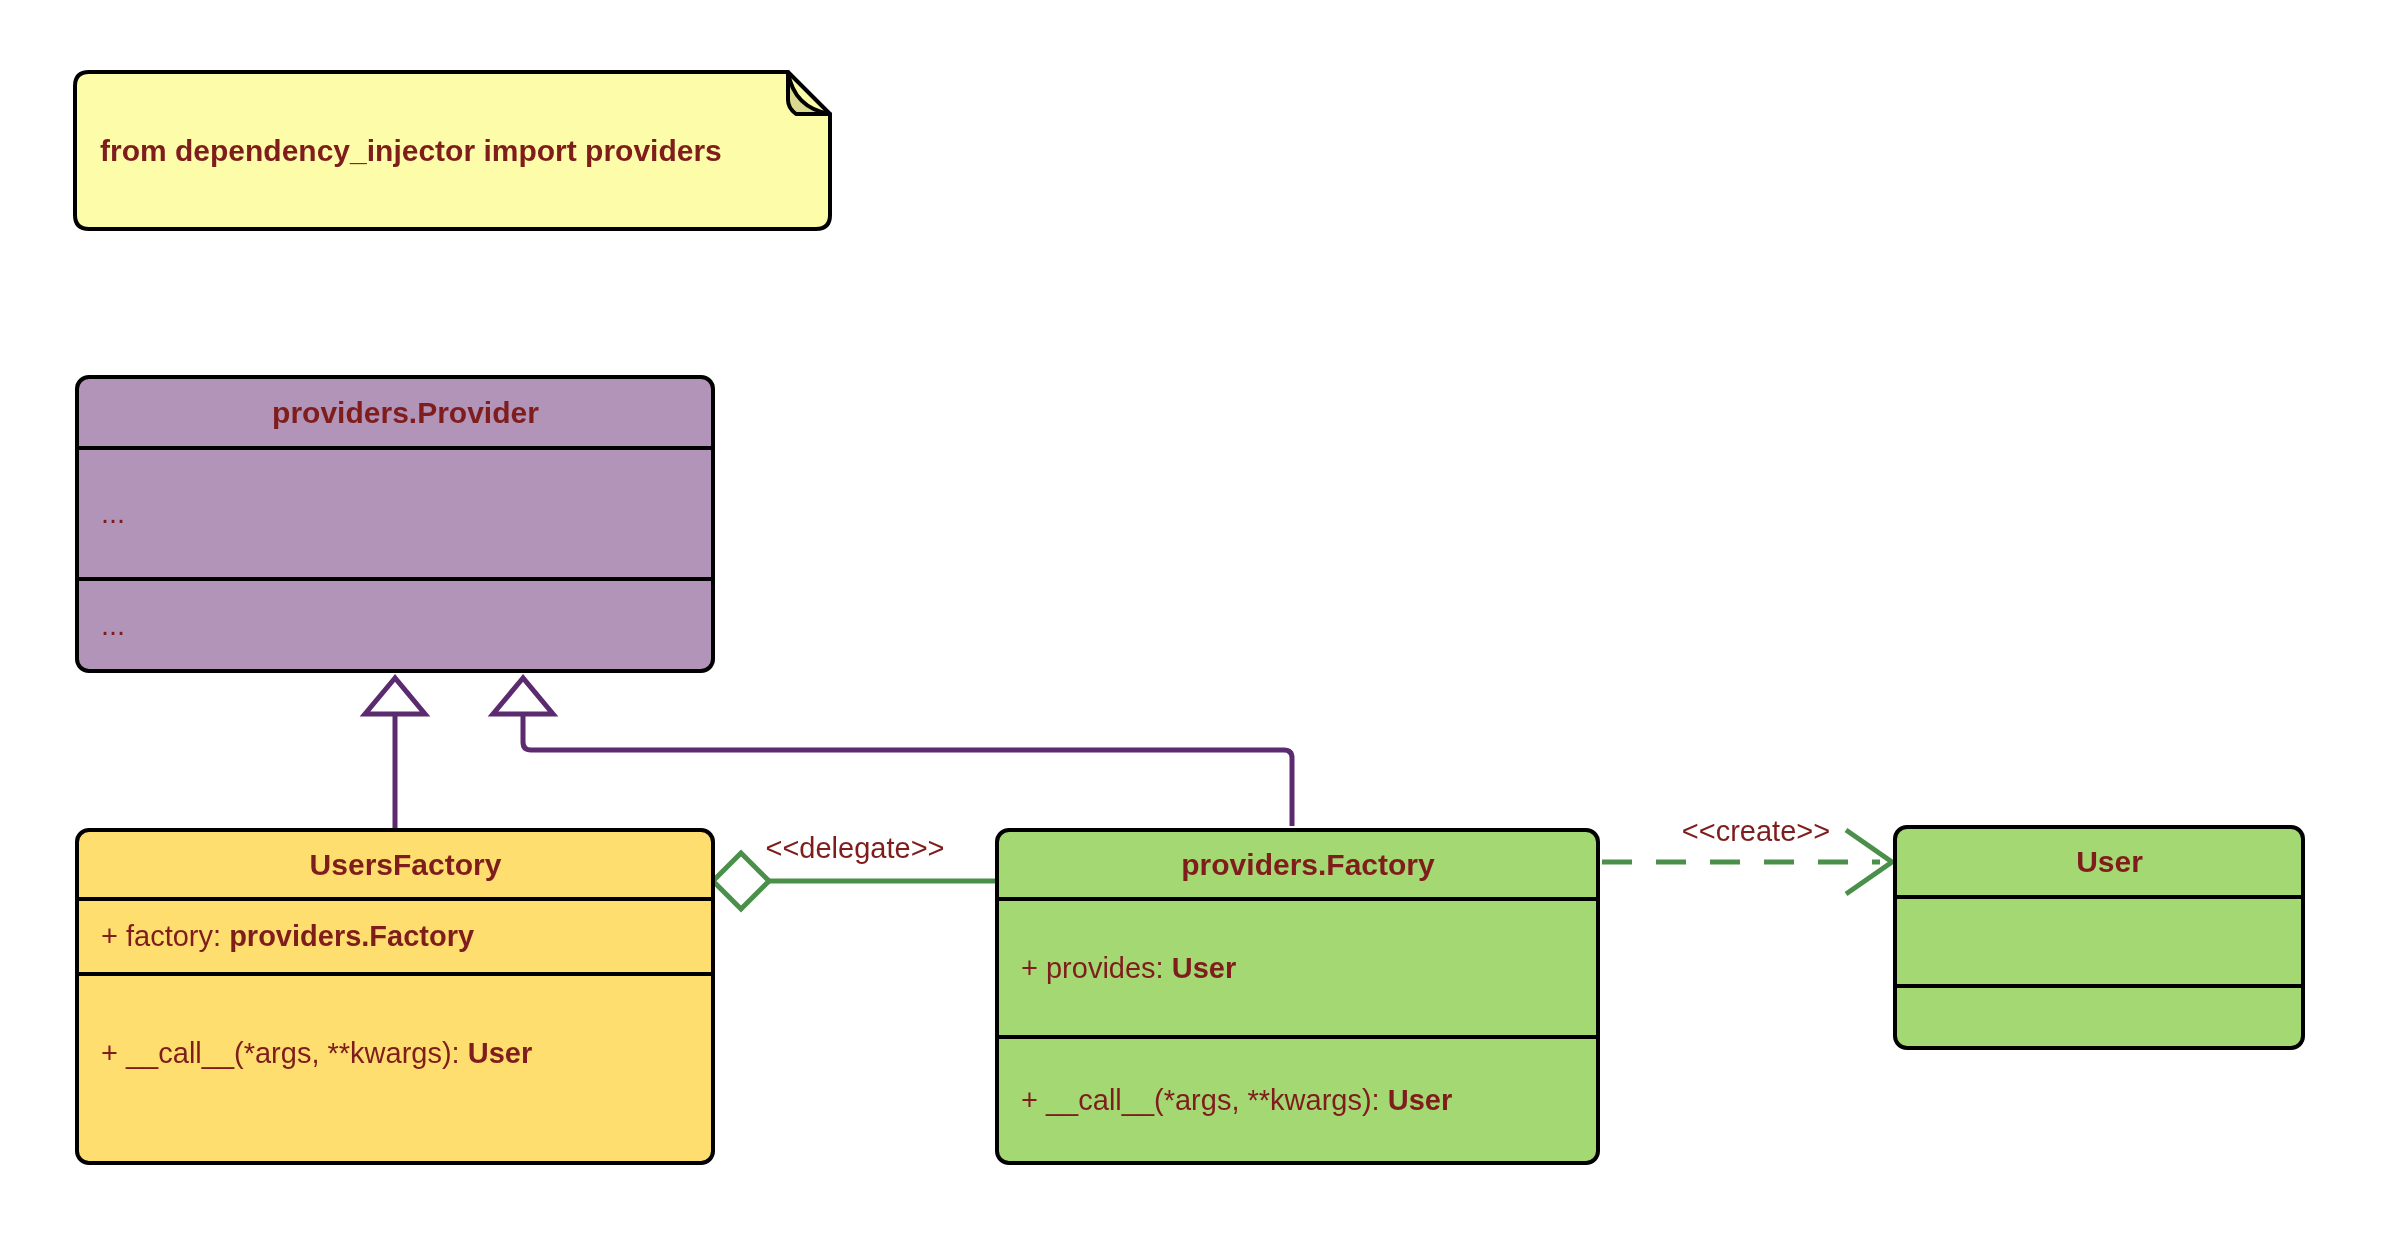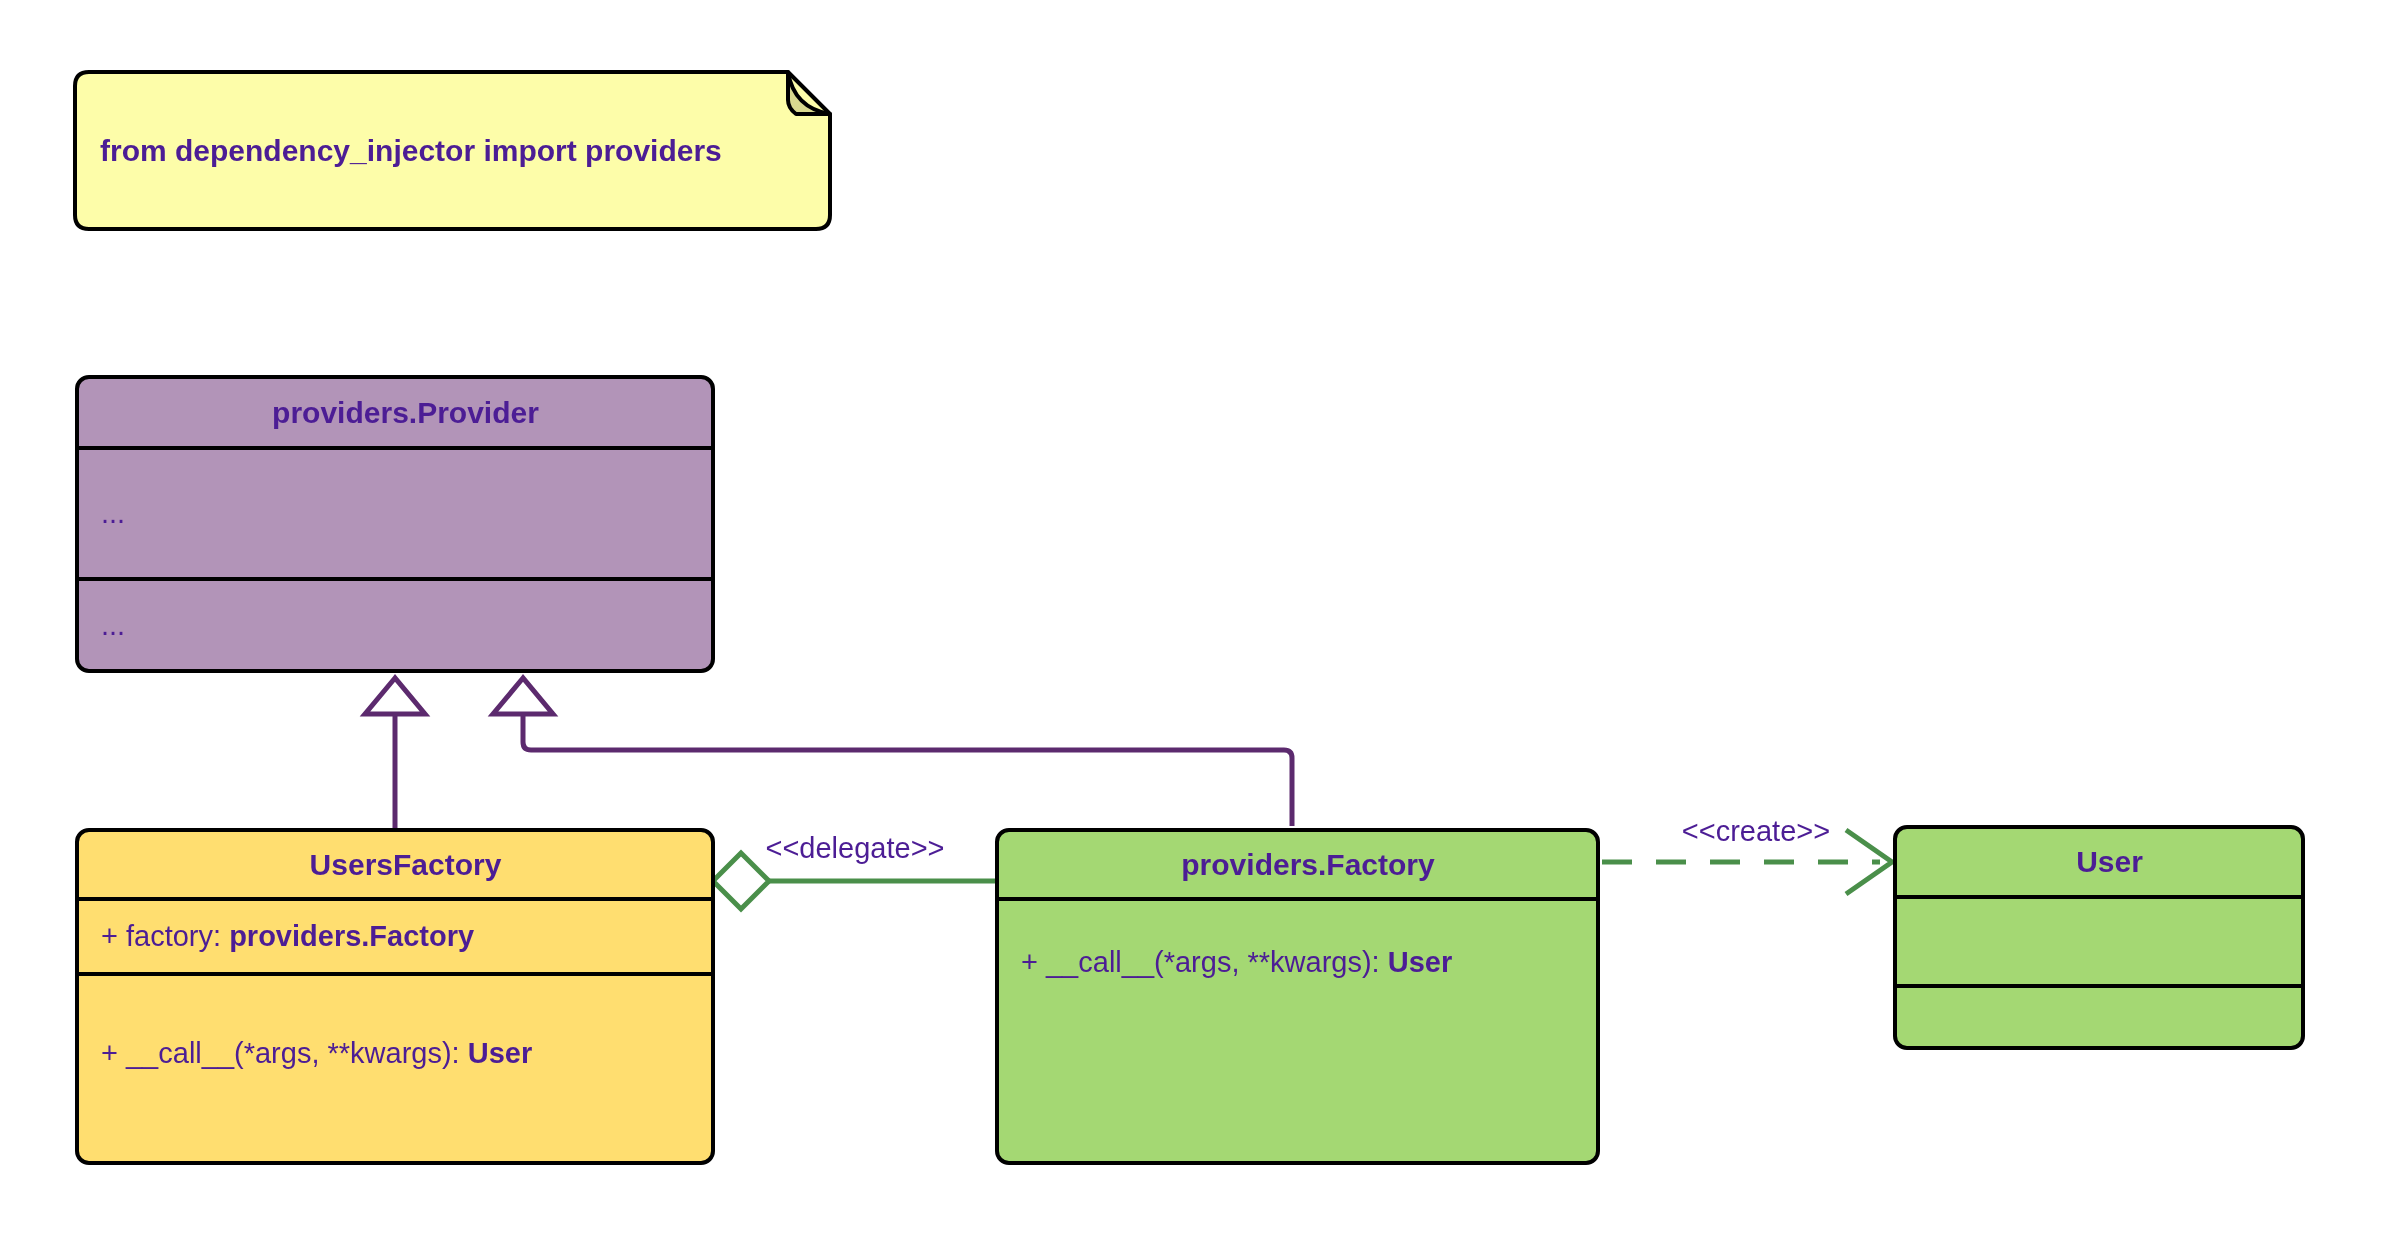--- a/index.html
+++ b/index.html
@@ -2,21 +2,21 @@
 <html><head>
 <meta charset="utf-8">
 <style>
   html,body{margin:0;padding:0;background:#ffffff;}
   .canvas{
     position:relative;
     width:2381px;
     height:1238px;
     background:#ffffff;
     font-family:"Liberation Sans","DejaVu Sans",sans-serif;
-    color:#4c1d95;
+    color:#7f1d1d;
     overflow:hidden;
   }
   .connectors{
     position:absolute;left:0;top:0;width:2381px;height:1238px;
     pointer-events:none;
   }
   
   .note-text{
     position:absolute;left:100px;top:72px;width:700px;height:157px;
     display:flex;align-items:center;
@@ -104,20 +104,25 @@
     </div>
     <div class="comp" style="height:155px;">
       <span>
         <span>+ __call__(*args, **kwargs): </span><span class="mtype">User</span>
       </span>
     </div>
   </div>
 
   <div class="uml-class" style="left:995px;top:828px;width:605px;height:337px;background:#A4D873;">
     <div class="title" style="height:69px;">providers.Factory</div>
+    <div class="comp divided" style="height:138px;">
+      <span>
+        <span>+ provides: </span><span class="mtype">User</span>
+      </span>
+    </div>
     <div class="comp" style="height:122px;">
       <span>
         <span>+ __call__(*args, **kwargs): </span><span class="mtype">User</span>
       </span>
     </div>
   </div>
 
   <div class="uml-class" style="left:1893px;top:825px;width:412px;height:225px;background:#A4D873;">
     <div class="title" style="height:70px;">User</div>
     <div class="comp divided" style="height:89px;"></div>

